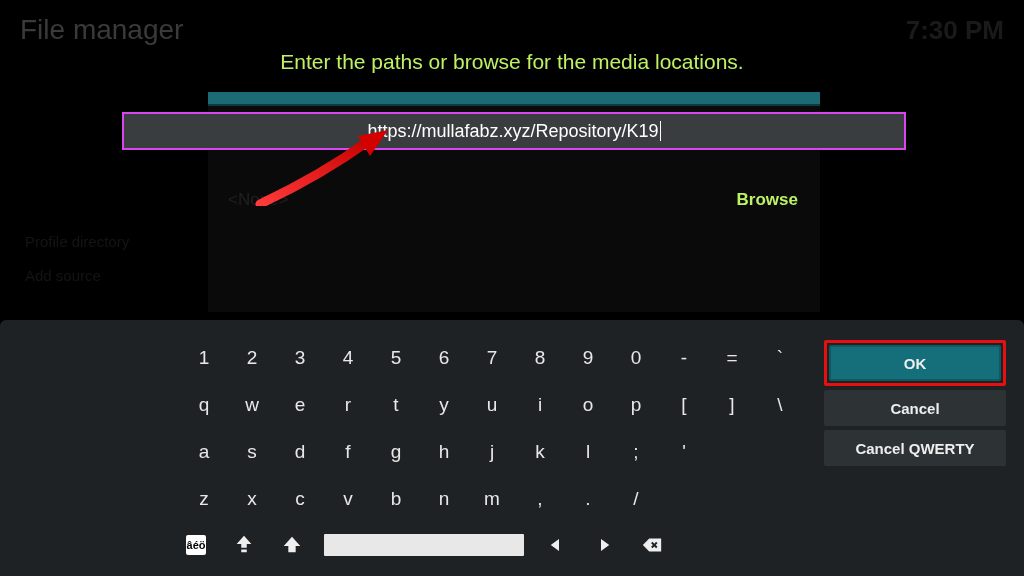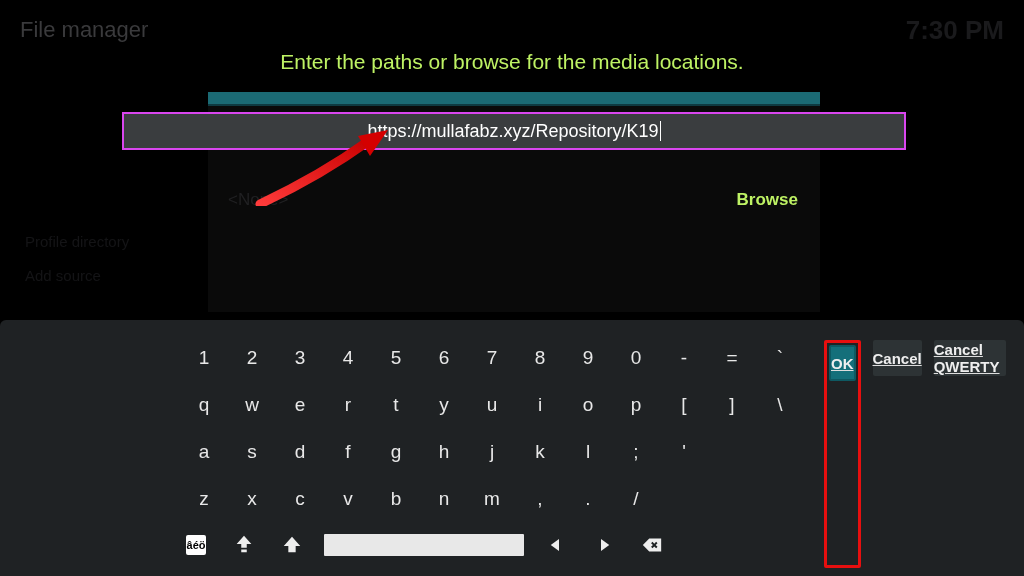--- a/index.html
+++ b/index.html
@@ -1,19 +1,19 @@
 <!DOCTYPE html>
 <html><head>
 <meta charset="utf-8">
 <style>
   * { box-sizing: border-box; margin: 0; padding: 0; }
   html, body { width: 1024px; height: 576px; overflow: hidden; background: #000; font-family: Arial, Helvetica, sans-serif; color: #ddd; }
   .screen { position: relative; width: 1024px; height: 576px; }
   .topbar { position: absolute; top: 0; left: 0; right: 0; height: 60px; display: flex; justify-content: space-between; align-items: center; padding: 0 20px; }
-  .title { font-size: 22px; color: #3a3a3c; }
+  .title { font-size: 28px; color: #3a3a3c; }
   .clock { font-size: 26px; color: #1a1a1c; font-weight: 600;}
   .dialog-area { position: absolute; top: 40px; left: 0; right: 0; display: flex; flex-direction: column; align-items: center; }
   .prompt { color: #bef264; font-size: 21px; margin-top: 10px; margin-bottom: 20px; }
   .panel-back { position: absolute; top: 92px; left: 208px; width: 612px; height: 220px; background: #0a0a0a; }
   .panel-back-header { height: 14px; background: #1b6a74; border-bottom: 2px solid #0e3a41;}
   .input-wrap { position: absolute; top: 112px; left: 122px; width: 784px; height: 38px; background: #3a3d3f; border: 2px solid #d946ef; display: flex; align-items: center; justify-content: center; }
   .input-text { color: #fff; font-size: 18px; white-space: nowrap; }
   .cursor { display:inline-block; width:1px; height:20px; background:#fff; margin-left:1px; vertical-align:middle;}
   .under-row { position: absolute; top: 190px; left: 228px; width: 570px; font-size: 17px; color: #1e1e20; display:flex; justify-content:space-between;}
   .under-row .none { color: #202022;}
@@ -22,21 +22,21 @@
   
   .arrow { position: absolute; top: 126px; left: 240px; width: 200px; height: 80px; pointer-events: none; }
   
   .kbd { position: absolute; bottom: 0; left: 0; right: 0; height: 256px; background: #1f2224; border-top-left-radius: 6px; border-top-right-radius: 6px; padding: 14px 10px 8px 10px; display: flex; }
   .keys-area { flex: 1; display: flex; flex-direction: column; justify-content: space-around; padding-left: 170px; padding-right: 20px;}
   .krow { display: flex; gap: 0; }
   .key { width: 48px; height: 42px; display: flex; align-items: center; justify-content: center; color: #e8e8e8; font-size: 19px; cursor: pointer; border-radius: 3px;}
   .bottom-row { display: flex; align-items: center; gap: 4px; padding-left: 0;}
   .bottom-row .ikey { width: 44px; height: 40px; display:flex; align-items:center; justify-content:center; color:#eee; cursor:pointer; border-radius:3px;}
   .space { width: 200px; height: 22px; background: #e8e8e8; border-radius: 1px; margin: 0 6px; cursor:pointer;}
-  .side-btns { width: 210px; display: flex; flex-direction: row; gap: 12px; padding-top: 6px; padding-right: 8px; text-decoration: underline;}
+  .side-btns { width: 210px; display: flex; flex-direction: column; gap: 4px; padding-top: 6px; padding-right: 8px;}
   .sbtn { height: 36px; background: #2d3335; color: #eee; font-size: 15px; display:flex; align-items:center; justify-content:center; border-radius: 2px; cursor:pointer; font-weight:600;}
   .sbtn.ok { background: #146f7a; border: 2px solid #0e5962; }
   .ok-highlight { border: 3px solid #e70f0f; padding: 2px; border-radius: 2px;}
   .accent-box { height:20px; width:20px; background:#fff; color:#000; font-size:11px; font-weight:bold; display:flex; align-items:center; justify-content:center; border-radius:2px;}
   svg.icon { width: 22px; height: 22px; fill: #eee; }
   svg.icon-sm { width: 18px; height: 18px; fill: #eee; }
 </style>
 </head>
 <body>
 <div class="screen">

